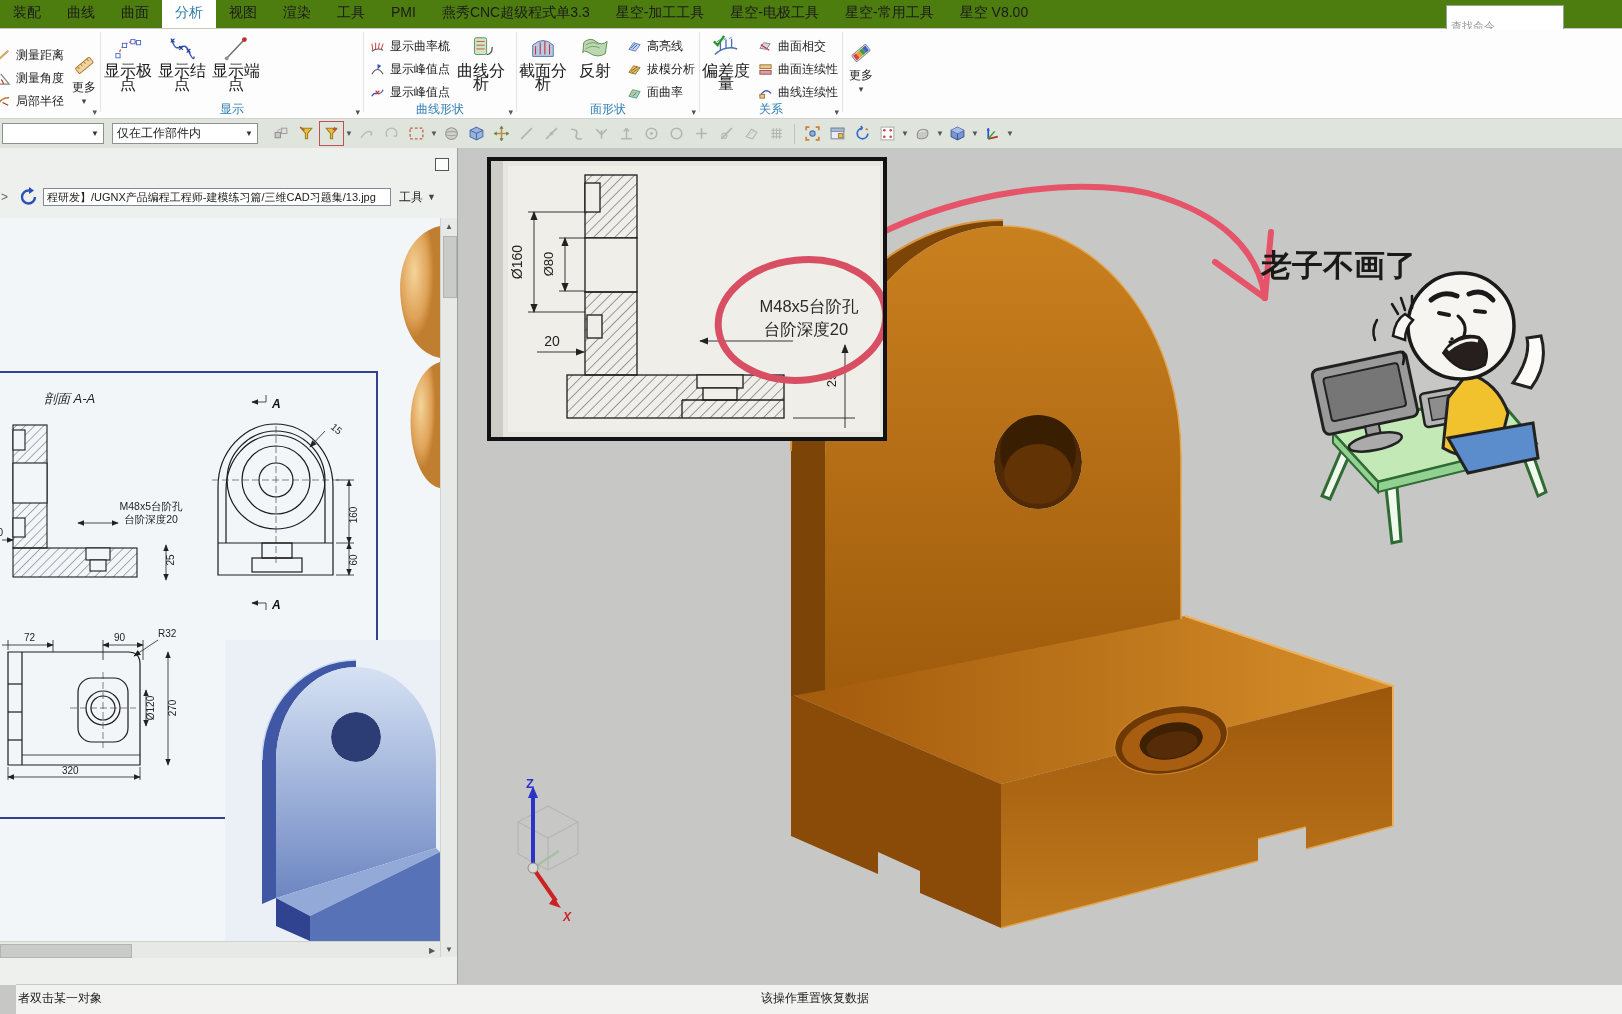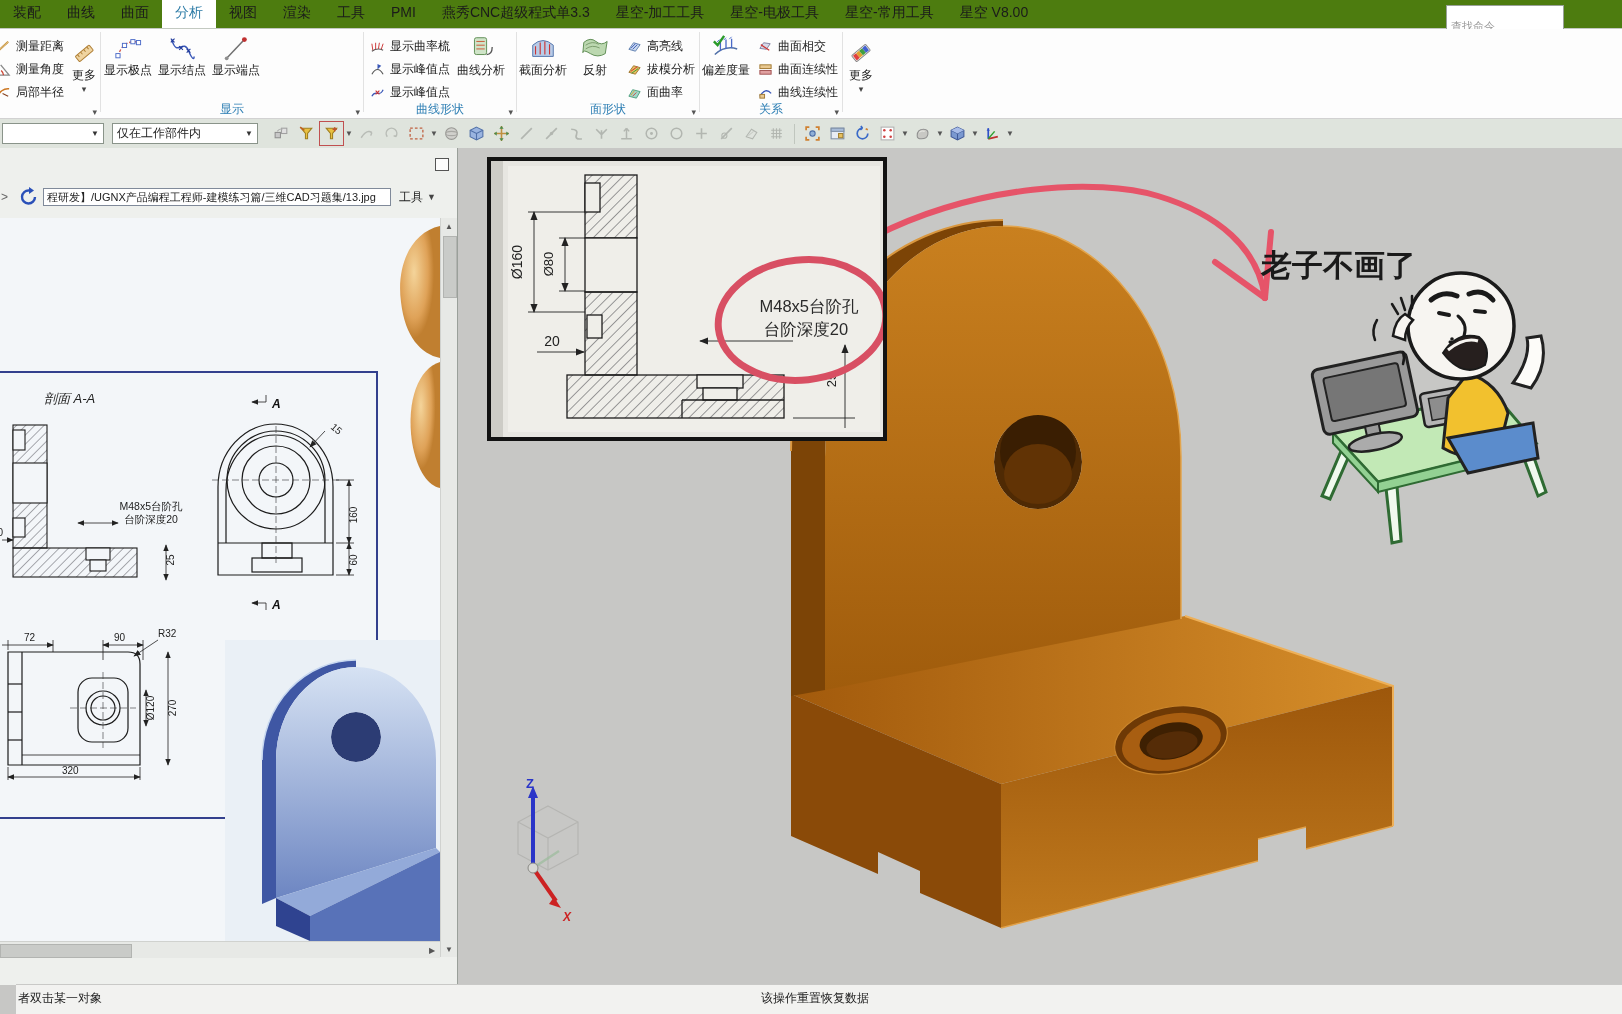--- a/index.html
+++ b/index.html
@@ -17,26 +17,26 @@
   #cmd-search::placeholder{color:#999;}
 
   
   #ribbon{position:absolute;top:29px;left:0;right:0;height:89px;background:#fdfdfd;
           border-bottom:1px solid #d2d2d2;display:flex;}
   .rgroup{position:relative;display:flex;align-items:flex-start;}
   .glabel{position:absolute;bottom:0;left:0;width:100%;text-align:center;font-size:12px;color:#2e7fb4;}
   .gdrop{position:absolute;bottom:1px;right:3px;font-size:9px;color:#555;}
   .vdiv{width:1px;background:#e2e2e2;height:80px;margin:3px 0;}
   .bigbtn{display:flex;flex-direction:column;align-items:center;width:54px;padding-top:5px;
-          font-size:12px;color:#222;text-align:center;line-height:13px;cursor:default;}
+          font-size:16px;color:#222;text-align:center;line-height:13px;cursor:default;}
   .bigbtn svg{width:28px;height:28px;margin-bottom:2px;}
   .smallcol{display:flex;flex-direction:column;padding:9px 4px 0 6px;gap:6px;}
   .smallbtn{display:flex;align-items:center;gap:5px;font-size:12px;color:#222;white-space:nowrap;cursor:default;}
   .smallbtn svg{width:15px;height:15px;flex:0 0 auto;}
-  #grp-measure{width:100px;}
+  #grp-measure{width:100px;align-items:center;}
   #grp-measure .smallcol{padding-left:0;margin-left:-4px;}
   .morebtn{display:flex;flex-direction:column;align-items:center;width:36px;padding-top:12px;
            font-size:12px;color:#222;}
   .morebtn svg{width:24px;height:24px;margin-bottom:2px;}
   .morecaret{font-size:9px;color:#444;}
 
   
   #toolbar2{position:absolute;top:119px;left:0;right:0;height:29px;background:#dfe4dd;
             border-bottom:1px solid #c8cec6;display:flex;align-items:center;padding-left:2px;gap:2px;}
   .dropdown{height:19px;background:#fff;border:1px solid #8a948a;font-size:12px;display:flex;

